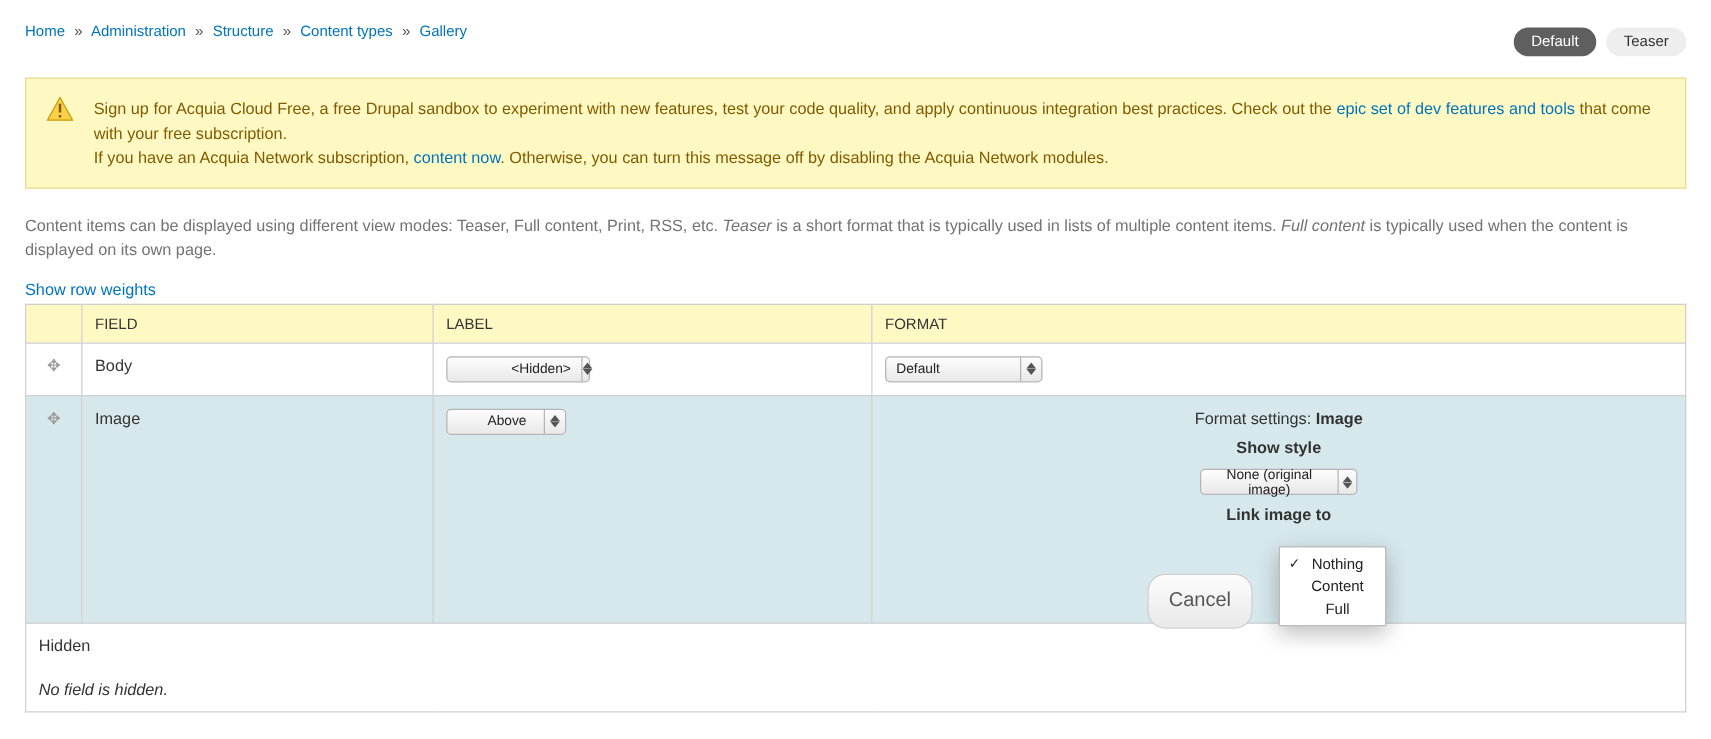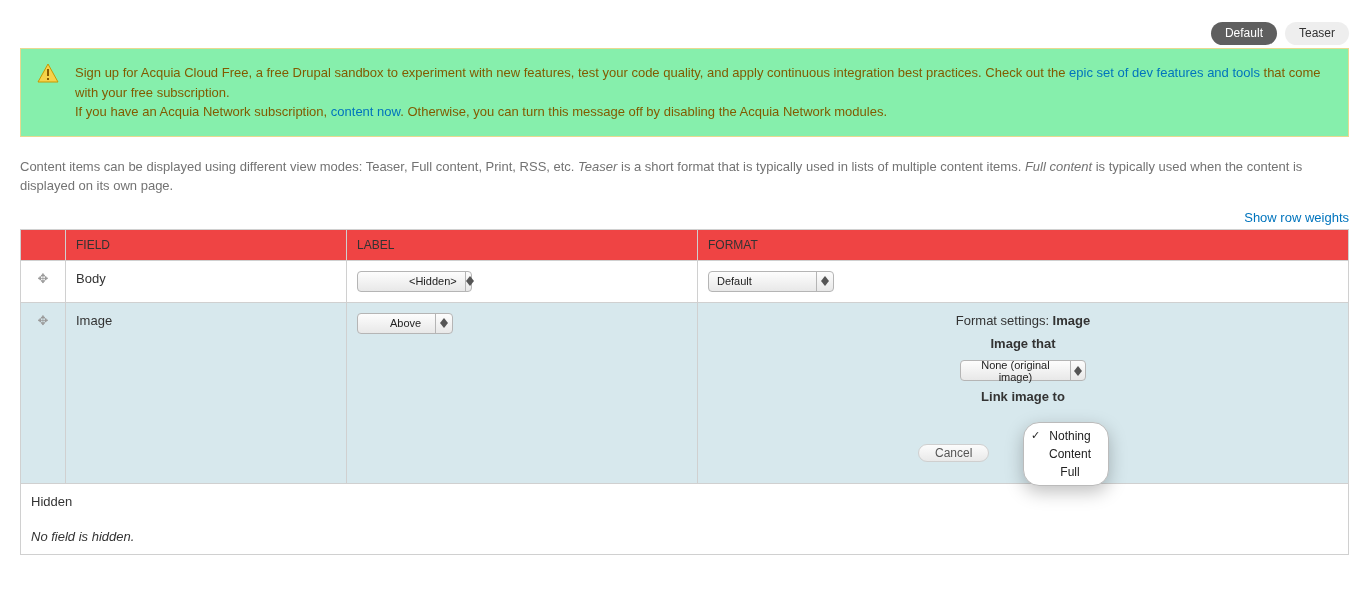--- a/index.html
+++ b/index.html
@@ -6,32 +6,32 @@
   a{color:#0074bd;text-decoration:none;}
   .page{width:1369px;padding:18px 20px 30px 20px;box-sizing:border-box;}
   
   .breadcrumb{font-size:12px;color:#0074bd;}
   .breadcrumb .sep{color:#555;margin:0 4px;}
   
   .tabs{position:absolute;top:22px;right:20px;display:flex;gap:8px;}
   .tab{background:#eee;border:none;border-radius:12px;padding:4px 14px 5px;font-size:12px;color:#333;cursor:pointer;}
   .tab.active{background:#5f5f5f;color:#fff;}
   
-  .msg{margin-top:30px;border:1px solid #e8d990;background:#86efac;padding:14px 16px 14px 54px;position:relative;color:#825b00;line-height:1.5;}
+  .msg{margin-top:30px;border:1px solid #e8d990;background:#fef9c3;padding:14px 16px 14px 54px;position:relative;color:#825b00;line-height:1.5;}
   .msg .warn-icon{position:absolute;left:16px;top:14px;}
   .msg a{color:#0074bd;}
   
   .desc{margin-top:20px;line-height:1.5;color:#737373;}
   .desc em{font-style:italic;}
   
-  .srw{text-align:right;margin-top:14px;}
+  .srw{text-align:left;margin-top:14px;}
   .srw a{color:#0074bd;font-size:13px;}
   
   table.fields{width:100%;border-collapse:collapse;margin-top:4px;border:1px solid #d0d0d0;}
-  table.fields thead th{background:#ef4444;border:1px solid #d0d0d0;text-align:left;font-size:12px;padding:8px 10px;color:#333;font-weight:normal;}
+  table.fields thead th{background:#fef9c3;border:1px solid #d0d0d0;text-align:left;font-size:12px;padding:8px 10px;color:#333;font-weight:normal;}
   table.fields tbody td{border:1px solid #d0d0d0;padding:10px 10px;vertical-align:top;font-size:13px;}
   .col-drag{width:24px;text-align:center;color:#888;padding-left:10px;padding-right:0;}
   .col-field{width:260px;}
   .col-label{width:330px;}
   tr.row-image td{background:#d7e8ed;}
   
   .sel{display:inline-flex;align-items:center;background:linear-gradient(#fdfdfd,#e8e8e8);border:1px solid #b5b5b5;border-radius:4px;height:19px;font-size:11px;cursor:pointer;}
   .sel .sel-label{padding:0 8px;color:#222;}
   .sel .sel-arrows{width:16px;height:100%;border-left:1px solid #b5b5b5;display:flex;flex-direction:column;align-items:center;justify-content:center;gap:0px;}
   .sel .sel-arrows svg{display:block;}
@@ -39,36 +39,47 @@
   .sel.w2{width:70px;justify-content:space-between;padding-left:24px;}
   .sel.w3{width:124px;justify-content:space-between;}
   .sel.w4{width:124px;justify-content:space-between;}
   
   .fmt{font-size:13px;text-align:center;}
   .fmt .fmt-row{margin-bottom:8px;}
   .fmt .fmt-strong{font-weight:bold;}
   .fmt .sub-label{font-weight:bold;margin-bottom:6px;}
   
   .ddwrap{position:relative;display:inline-block;}
-  .ddmenu{position:absolute;top:0;left:0;background:#fff;border:1px solid #bbb;border-radius:16px;box-shadow:0 6px 18px rgba(0,0,0,0.25);padding:4px 0;min-width:84px;z-index:10;}
+  .ddmenu{position:absolute;top:0;left:0;background:#fff;border:1px solid #bbb;border-radius:1px;box-shadow:0 6px 18px rgba(0,0,0,0.25);padding:4px 0;min-width:84px;z-index:10;}
   .ddmenu .item{padding:2px 14px 2px 22px;font-size:12px;color:#222;position:relative;cursor:default;white-space:nowrap;}
   .ddmenu .item.checked:before{content:"✓";position:absolute;left:7px;top:2px;font-size:11px;}
   
-  .btn-cancel{display:inline-block;background:linear-gradient(#fcfcfc,#e9e9e9);border:1px solid #cfcfcf;border-radius:14px;padding:1px 16px;font-size:12px;color:#555;margin-left:100px;cursor:pointer;}
+  .btn-cancel{display:inline-block;background:linear-gradient(#fcfcfc,#e9e9e9);border:1px solid #cfcfcf;border-radius:14px;padding:12px 16px;font-size:16px;color:#555;margin-left:100px;cursor:pointer;}
   
   .hidden-row td{padding:14px 12px;}
   .hidden-title{font-weight:normal;}
   .hidden-text{font-style:italic;margin-top:20px;}
   .drag-handle{cursor:move;color:#9a9a9a;}
 </style>
 </head>
 <body>
 
 <div class="page">
 
+  <div class="breadcrumb">
+    <a href="#">Home</a>
+    <span class="sep">»</span>
+    <a href="#">Administration</a>
+    <span class="sep">»</span>
+    <a href="#">Structure</a>
+    <span class="sep">»</span>
+    <a href="#">Content types</a>
+    <span class="sep">»</span>
+    <a href="#">Gallery</a>
+  </div>
 
   <div class="tabs">
     <button class="tab active">Default</button>
     <button class="tab">Teaser</button>
   </div>
 
   <div class="msg">
     <span class="warn-icon">
       <svg width="22" height="20" viewBox="0 0 22 20">
         <polygon points="11,1 21,19 1,19" fill="#f7d24a" stroke="#c79800" stroke-width="1"></polygon>
@@ -144,21 +155,21 @@
                   <polygon points="0,0 8,0 4,5" fill="#555"></polygon>
                 </svg>
             </span>
           </span>
         </td>
         <td>
           <div class="fmt">
             <div class="fmt-row">
               <span>Format settings: </span><span class="fmt-strong">Image</span>
             </div>
-            <div class="sub-label">Image that</div>
+            <div class="sub-label">Show style</div>
             <div class="fmt-row">
               <span class="sel w4">
                 <span class="sel-label">None (original image)</span>
                 <span class="sel-arrows">
                   <svg width="8" height="5">
                       <polygon points="4,0 8,5 0,5" fill="#555"></polygon>
                     </svg>
                   <svg width="8" height="5">
                       <polygon points="0,0 8,0 4,5" fill="#555"></polygon>
                     </svg>

